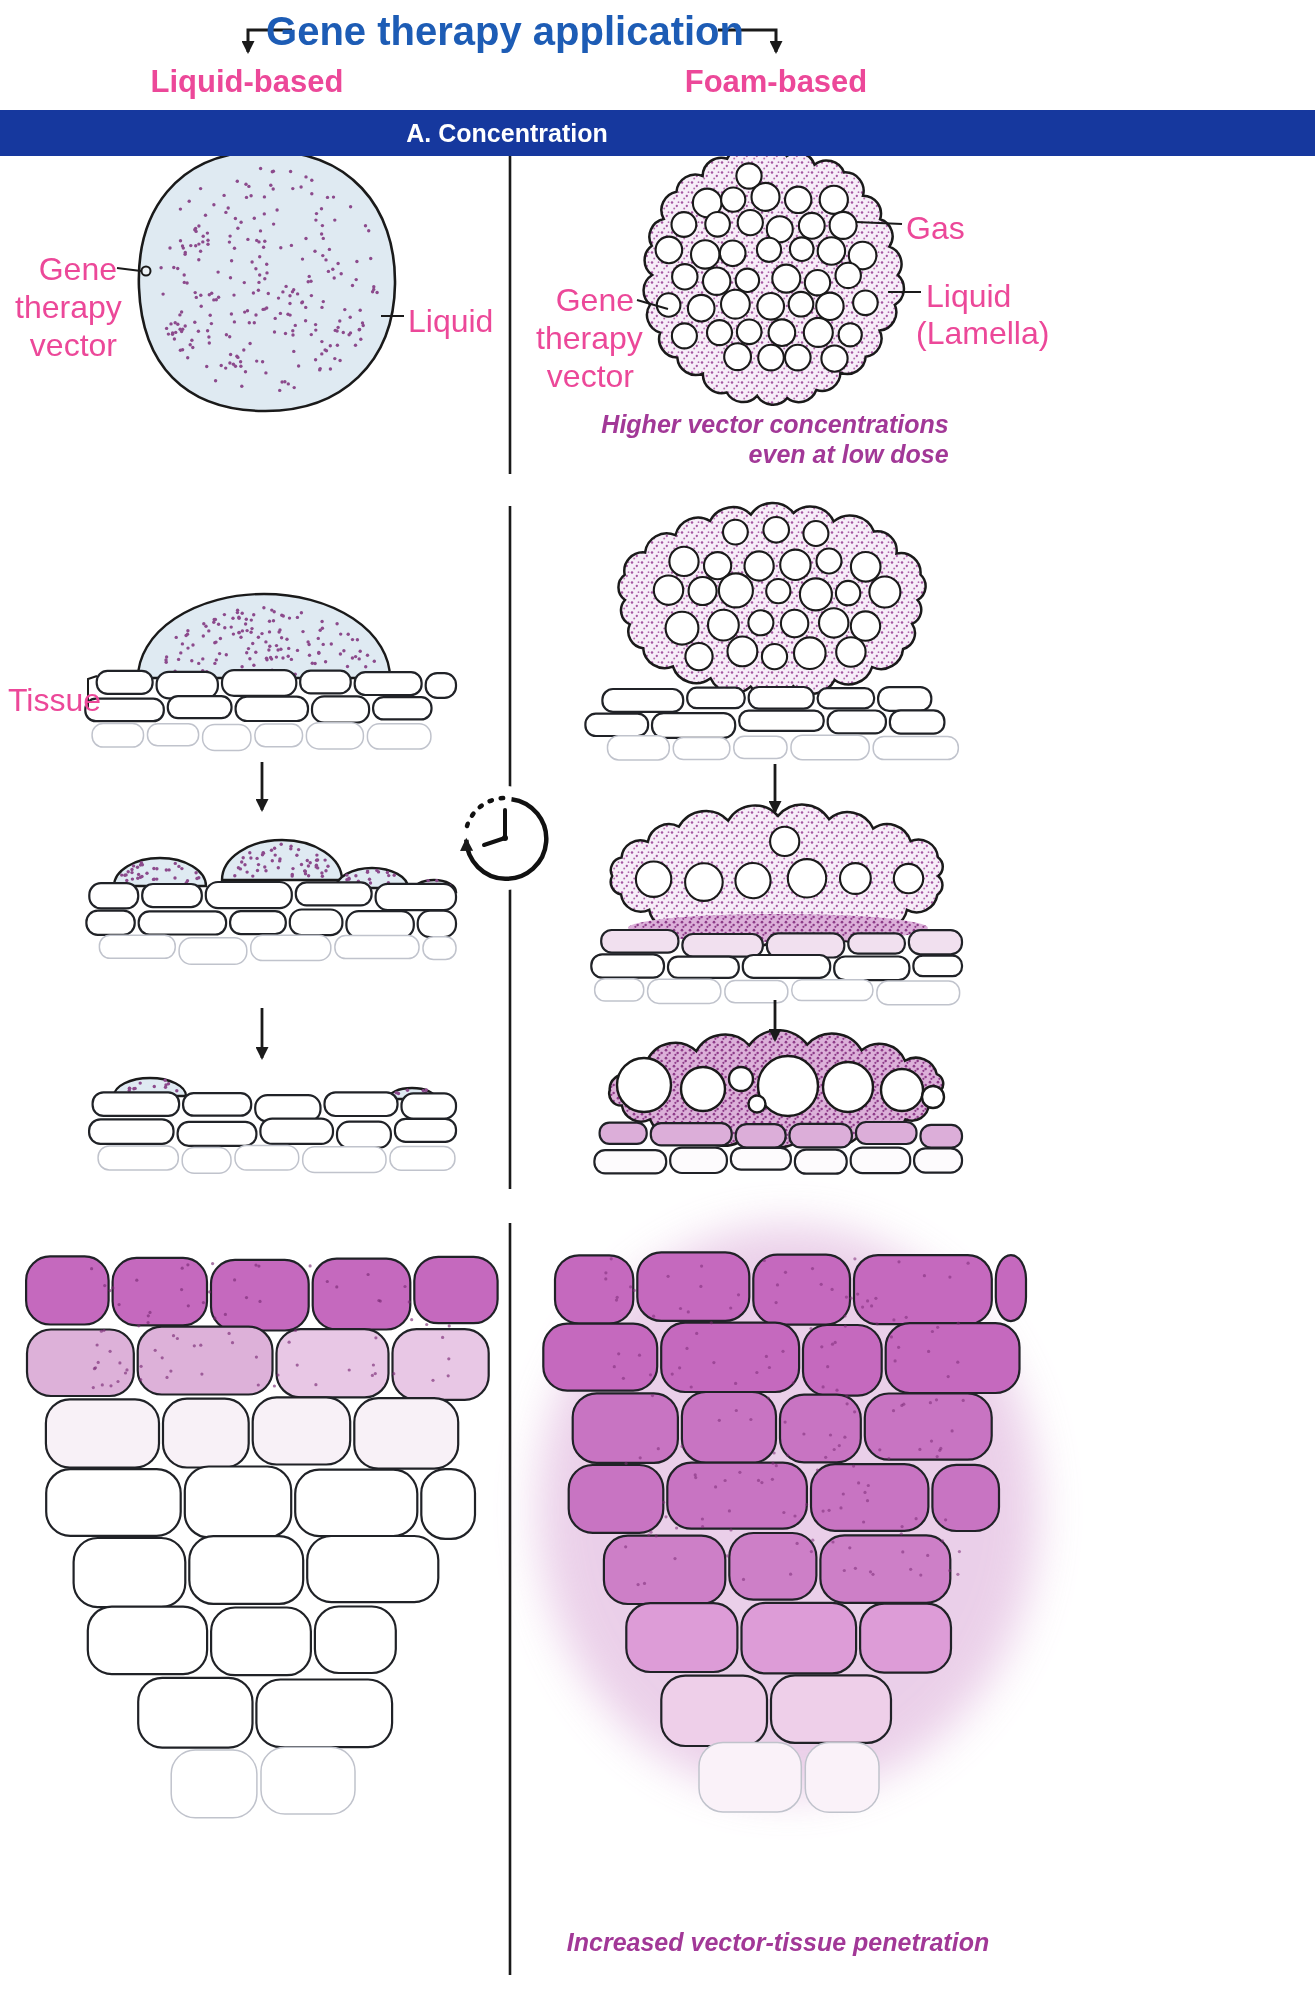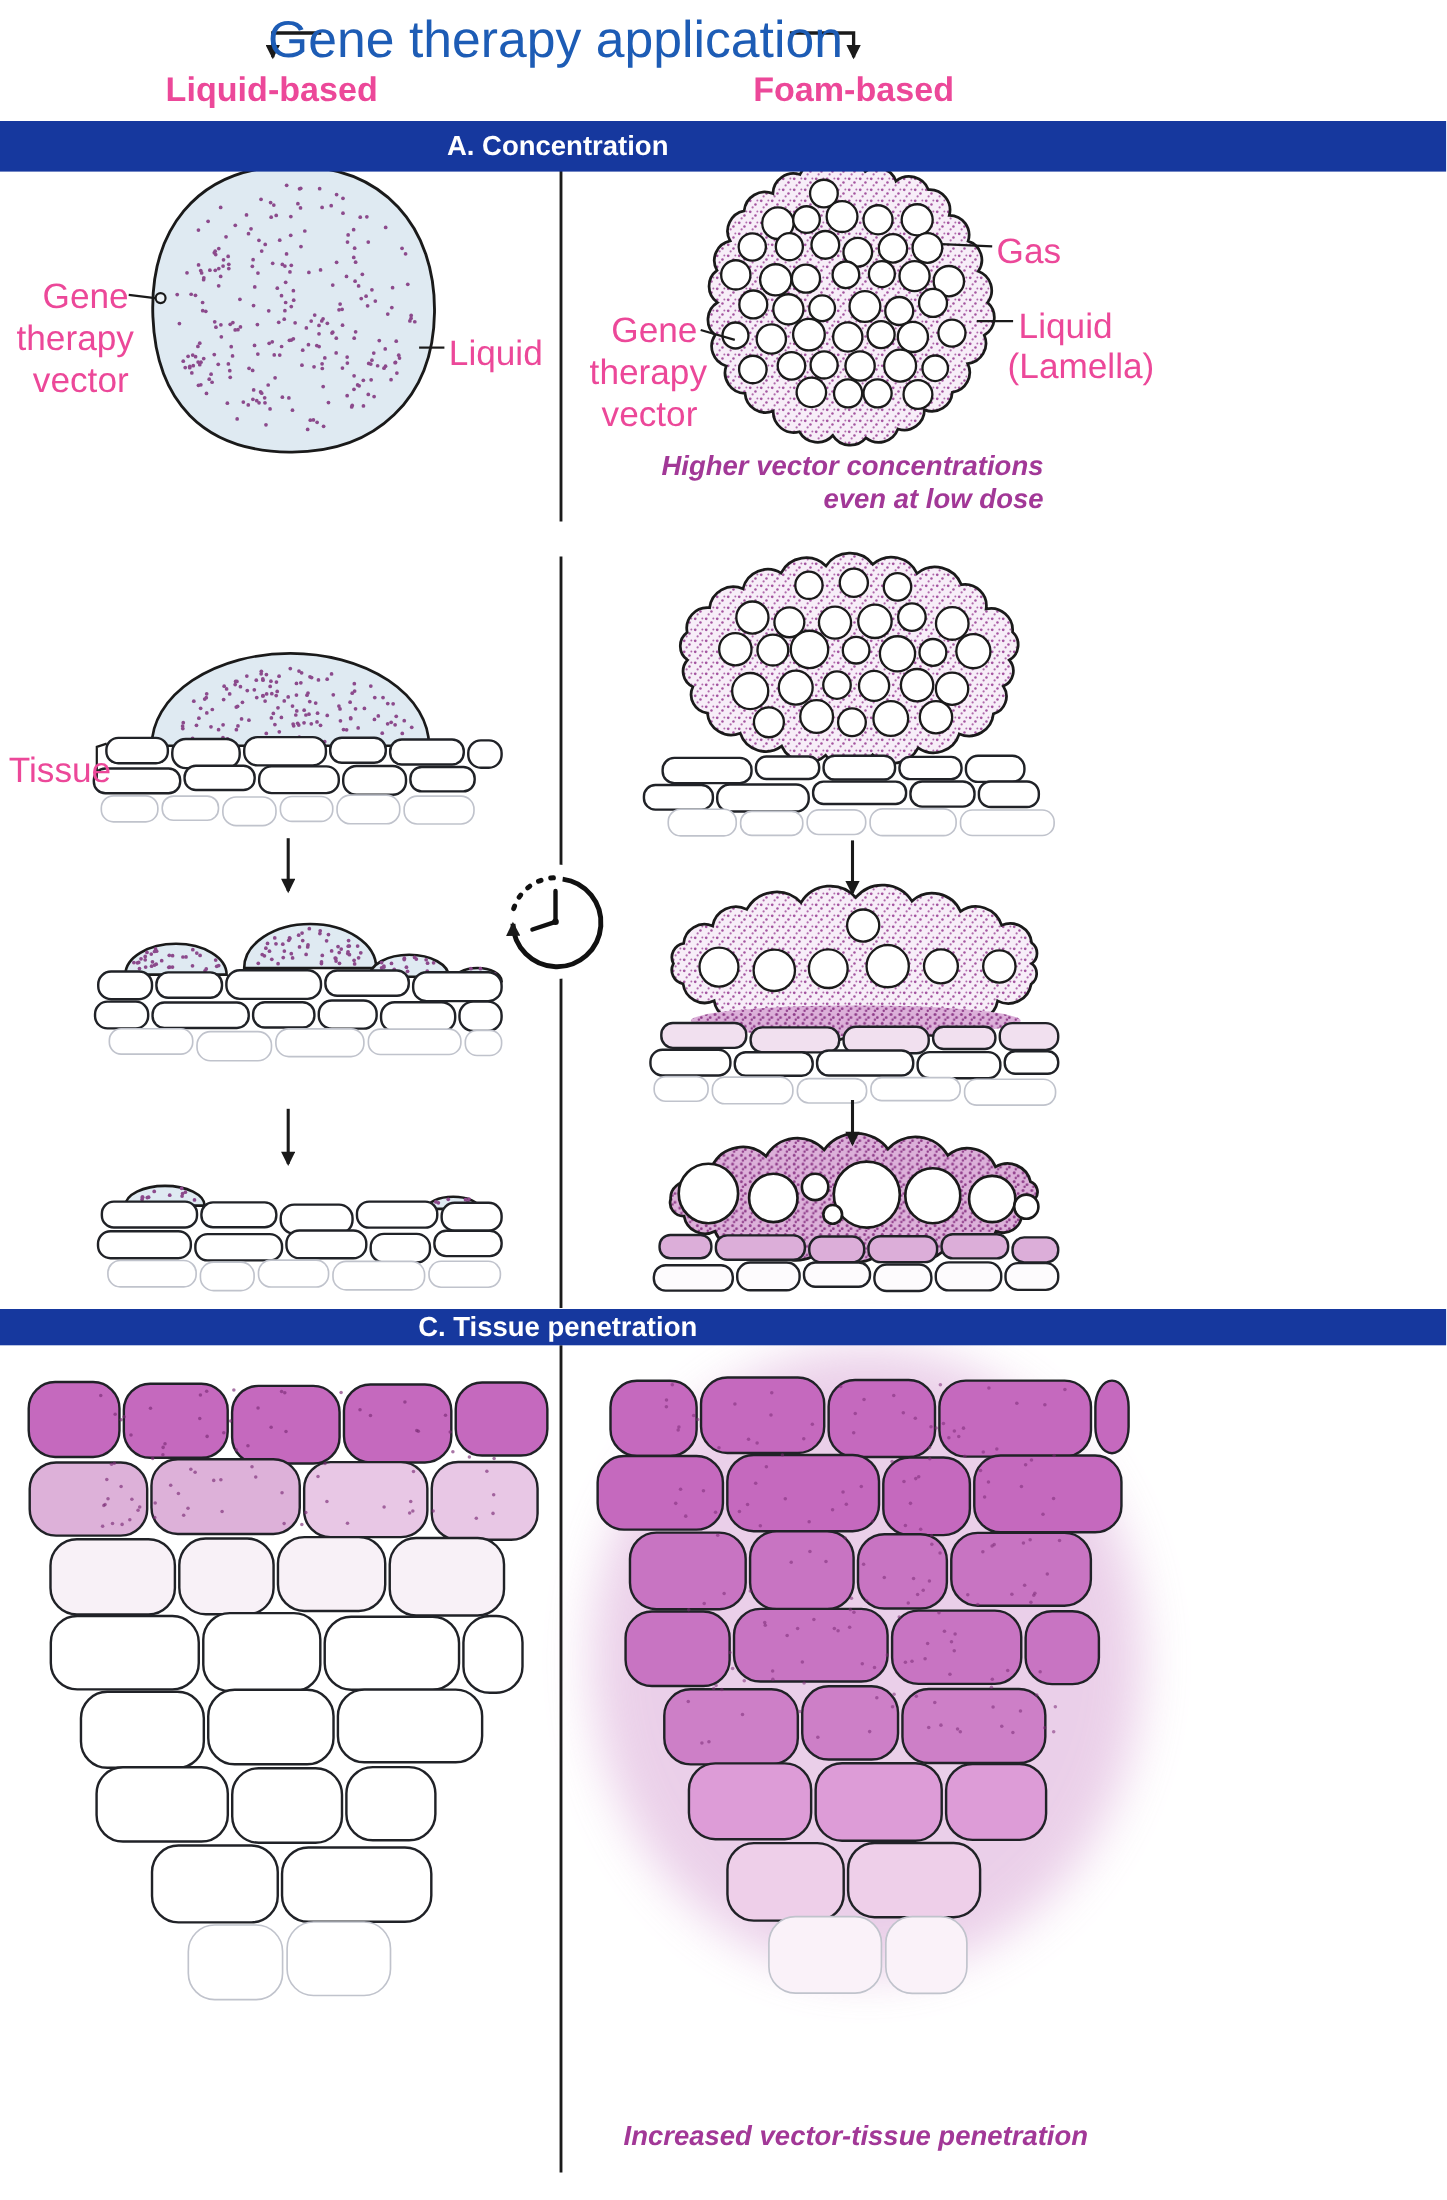--- a/index.html
+++ b/index.html
@@ -1,21 +1,21 @@
 <!DOCTYPE html>
 <html><head>
 <meta charset="utf-8">
 <style>
   *{margin:0;padding:0;box-sizing:border-box}
   html,body{width:1315px;height:2000px;background:#fff}
   body{font-family:"Liberation Sans",sans-serif;position:relative}
   .fig{position:absolute;left:0;top:0;width:1315px;height:2000px;background:#fff;overflow:hidden}
   #art{position:absolute;left:0;top:0}
   .t{position:absolute;color:#ec4899;white-space:pre-line;line-height:1.18}
-  .title{font-size:47px;font-weight:400;color:var(--title-blue);transform:translateX(-50%);white-space:nowrap}
+  .title{font-size:40px;font-weight:700;color:var(--title-blue);transform:translateX(-50%);white-space:nowrap}
   .colhead{font-size:31px;font-weight:700;transform:translateX(-50%);white-space:nowrap}
   .banner{position:absolute;left:0;width:1315px;background:var(--banner-bg)}
   .banner .bt{position:absolute;left:507px;top:50%;transform:translate(-50%,-50%);color:#fff;font-weight:700;font-size:25px;white-space:nowrap;font-family:"Liberation Sans",sans-serif}
   .lbl{font-size:32px}
   .pnote{font-size:25px;font-weight:700;font-style:italic;color:var(--purple-text);text-align:right;transform:translateX(-50%)}
 </style>
 </head>
 <body style="--banner-bg: #16389e; --title-blue: #1d5cb5; --purple-text: #a23897; --ink: #1a1a1a; --liquid-fill: #dfeaf2; --vector-dot: #8c4a8c; --lamella-base: #f7eef8; --lamella-dot: #a455a0; --pool-base: #dcb0d9; --pool-dot: #8e3c89; --tissue-purple-strong: #c569be; --tissue-purple-light: #e5c0e2;">
 
 <div class="fig">
@@ -1140,18 +1140,15 @@
 therapy
 vector</div>
   <div class="t lbl" style="left:926px;top:278px">Liquid</div>
   <div class="t lbl" style="left:916px;top:315px">(Lamella)</div>
   <div class="t pnote" style="left:775px;top:410px">Higher vector concentrations
 even at low dose</div>
 
 
   <div class="t lbl" style="left:8px;top:682px">Tissue</div>
 
-  <div class="banner" style="top:1190px;height:33px">
-    <span class="bt">C. Tissue penetration</span>
-  </div>
 
   <div class="t pnote" style="left:778px;top:1928px">Increased vector-tissue penetration</div>
 </div>
 
 </body></html>

